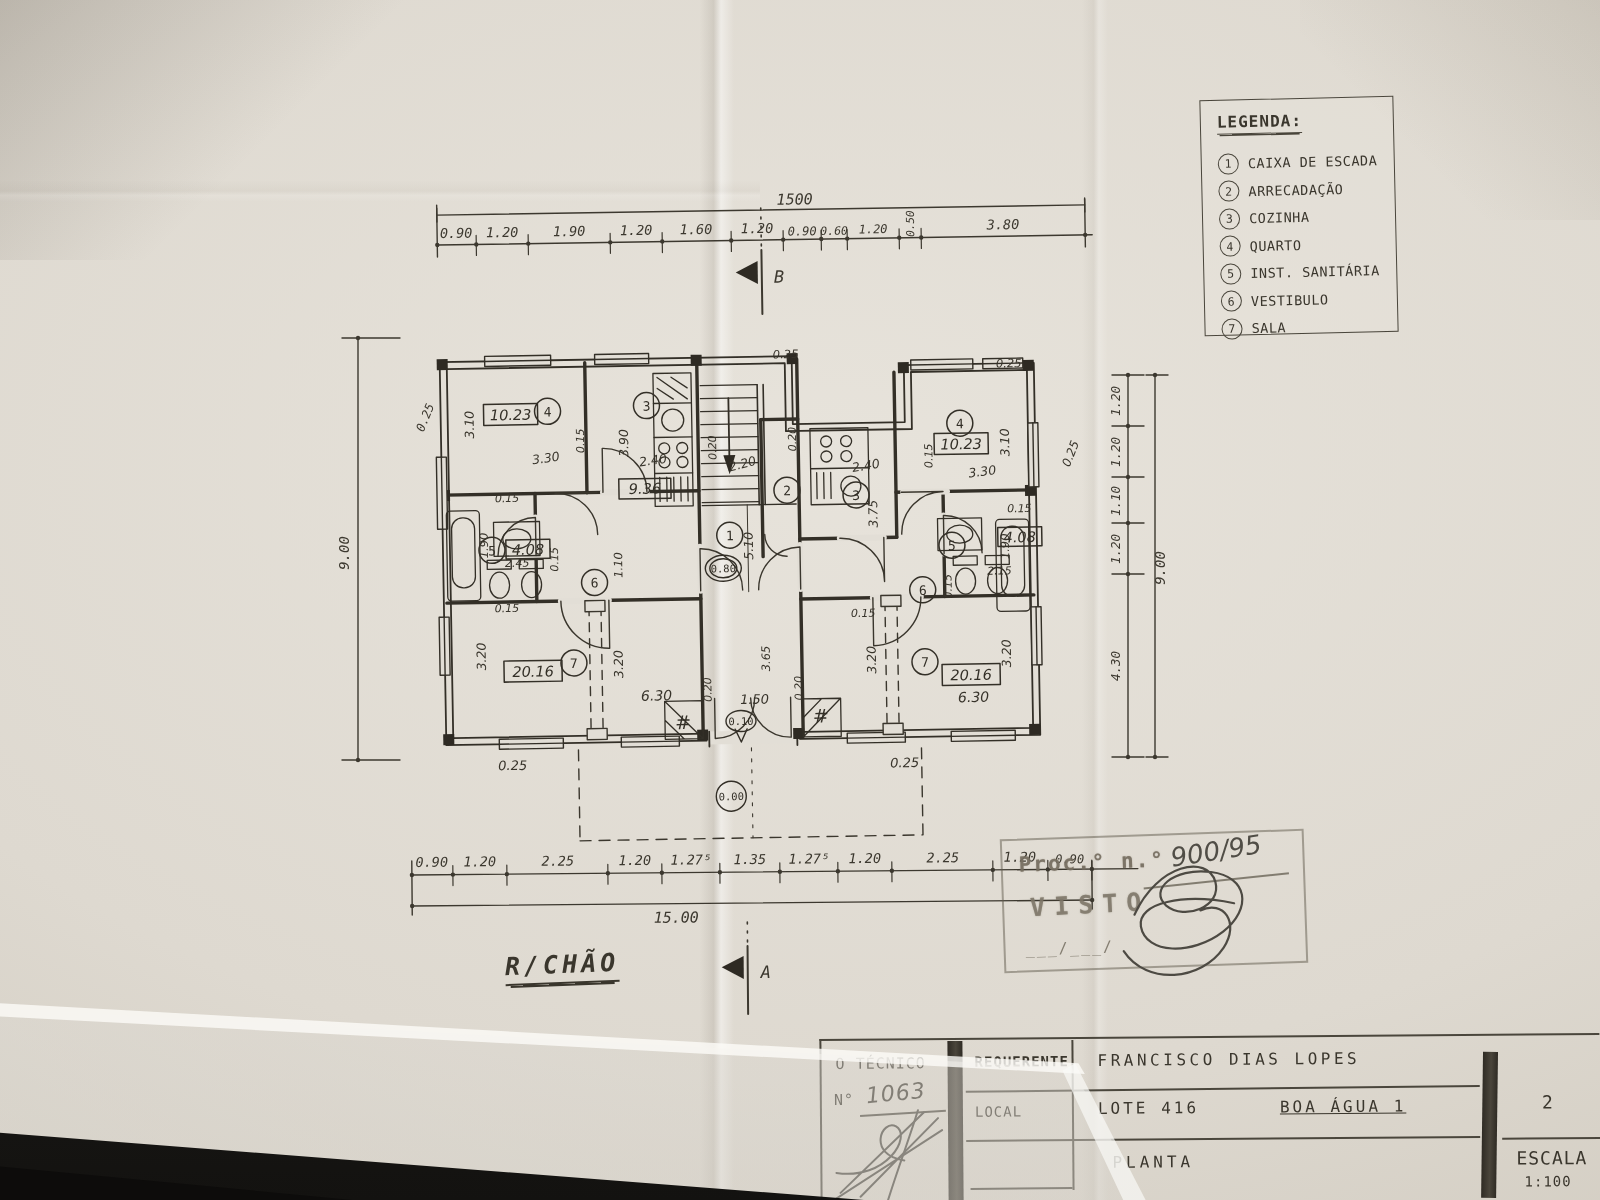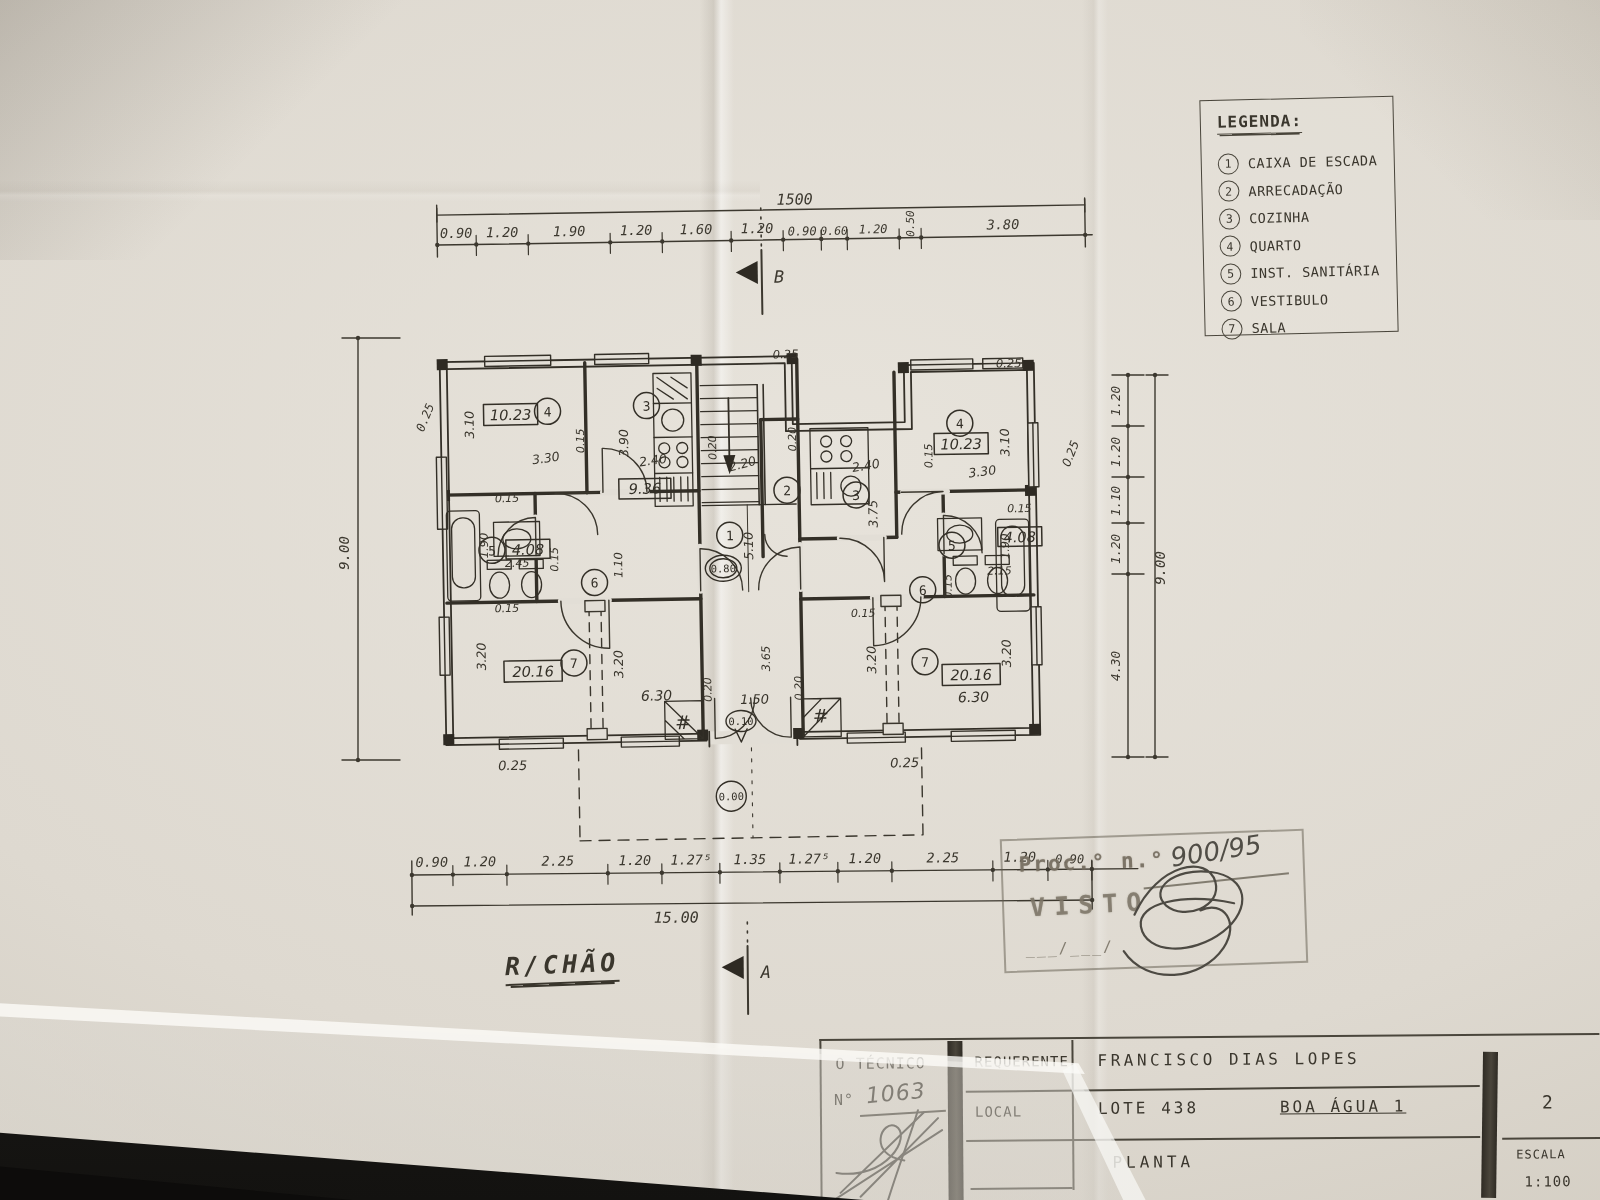--- a/index.html
+++ b/index.html
@@ -493,34 +493,34 @@
     <span class="tb-text" style="left:14px;top:52px;font-size:15px;">N°</span>
     <span class="tb-text hand" style="left:46px;top:42px;font-size:22px;transform:rotate(-5deg);">1063</span>
     <div class="tb-line" style="left:40px;top:74px;width:86px;height:1.5px;transform:rotate(-3deg);"></div>
     <svg class="abs" style="left:6px;top:58px;overflow:visible" width="130" height="110" viewBox="0 0 130 110">
       <g stroke="#45423b" stroke-width="2" fill="none" stroke-linecap="round">
         <path d="M14,96 L98,16 M34,100 L112,22 M10,76 C60,84 86,40 70,30 C56,22 40,58 78,64 M6,104 L116,34"></path>
         <path d="M60,108 C70,76 84,40 92,14"></path>
       </g>
     </svg>
     <div class="tb-bar" style="left:128px;top:3px;bottom:0;width:15px;"></div>
-    <span class="tb-text" style="left:155px;top:16px;font-size:14px;">REQUERENTE</span>
+    <span class="tb-text" style="left:155px;top:16px;font-size:14px;font-weight:bold;">REQUERENTE</span>
     <span class="tb-text" style="left:278px;top:14px;font-size:16px;letter-spacing:3.5px;">FRANCISCO DIAS LOPES</span>
     <div class="tb-line" style="left:146px;right:120px;top:52px;height:1.5px;transform:rotate(-.2deg);"></div>
     <span class="tb-text" style="left:155px;top:66px;font-size:14px;">LOCAL</span>
-    <span class="tb-text" style="left:278px;top:62px;font-size:16px;letter-spacing:3px;">LOTE 438</span>
+    <span class="tb-text" style="left:278px;top:62px;font-size:16px;letter-spacing:3px;">LOTE 416</span>
     <span class="tb-text" style="left:460px;top:62px;font-size:16px;letter-spacing:3px;text-decoration:underline;">BOA ÁGUA 1</span>
     <div class="tb-line" style="left:146px;right:120px;top:102px;height:1.5px;"></div>
     <div class="tb-line" style="left:252px;top:3px;height:150px;width:1.5px;"></div>
     <span class="tb-text" style="left:292px;top:116px;font-size:16px;letter-spacing:4px;">PLANTA</span>
     <div class="tb-line" style="left:150px;top:150px;width:102px;height:1.5px;"></div>
     <div class="tb-bar" style="left:662px;top:18px;bottom:0;width:15px;transform:rotate(1.2deg);"></div>
     <span class="tb-text" style="left:722px;top:58px;font-size:18px;">2</span>
     <div class="tb-line" style="left:682px;right:0;top:104px;height:1.5px;"></div>
-    <span class="tb-text" style="left:696px;top:114px;font-size:12px;">ESCALA</span>
+    <span class="tb-text" style="left:696px;top:114px;font-size:18px;">ESCALA</span>
     <span class="tb-text" style="left:704px;top:140px;font-size:14px;">1:100</span>
   </div>
 
   <div class="abs plastic"></div>
   <div class="abs plastic-edge"></div>
   <div class="abs plastic-edge2"></div>
   <div class="abs dark-corner"></div>
   <div class="abs dark-corner2"></div>
 </div>
 

